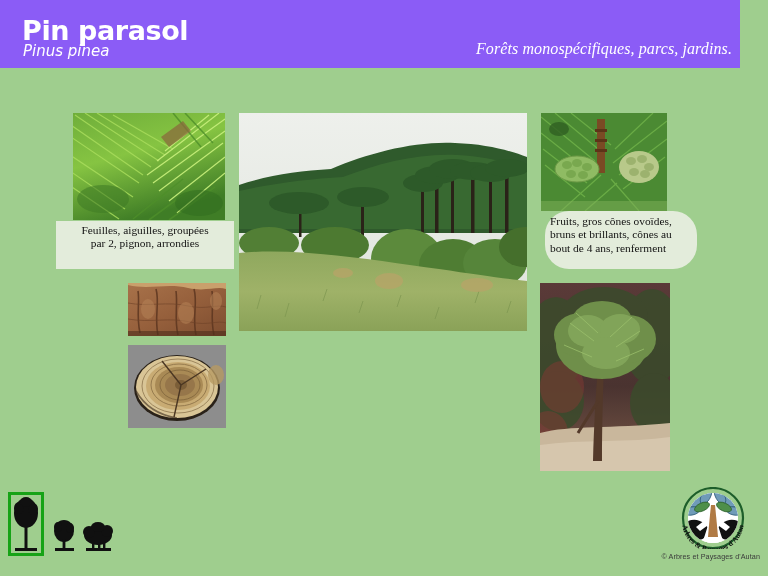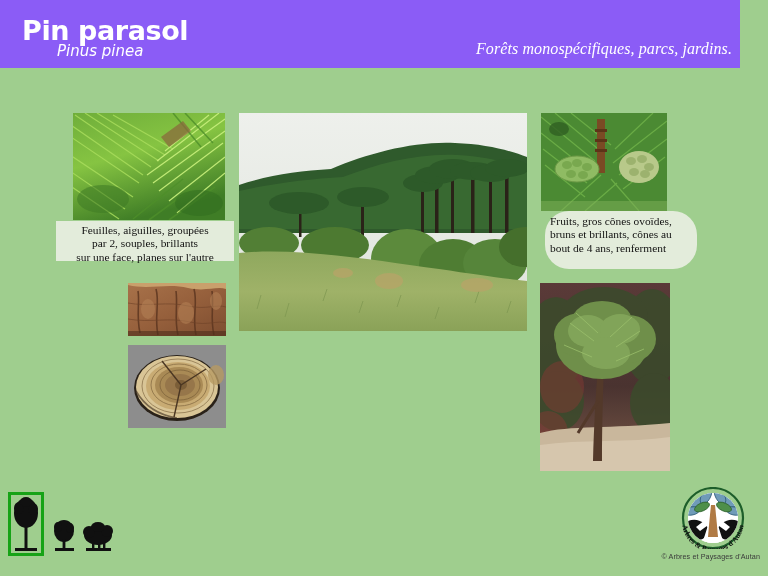--- a/index.html
+++ b/index.html
@@ -20,21 +20,20 @@
     position:absolute;left:22px;top:17px;
     font-size:27px;font-weight:bold;color:#ffffff;
     letter-spacing:-0.4px;line-height:1;
     font-family:"DejaVu Sans", sans-serif;
   }
   .subtitle{
     position:absolute;left:23px;top:44px;
     font-size:15px;color:#ffffff;font-style:italic;
     line-height:1;
     font-family:"DejaVu Sans", sans-serif;
-    margin-left:34px;
   }
   .header-right{
     position:absolute;right:8px;top:40px;
     font-size:16px;color:#ffffff;font-style:italic;
     font-family:"Liberation Serif", serif;
     letter-spacing:0.1px;
   }
 
   
   .photo{position:absolute;overflow:hidden;background:#7fa76c;}
@@ -51,21 +50,21 @@
   #ph-wood{left:128px;top:345px;width:98px;height:83px;}
   
   #ph-tree{left:540px;top:283px;width:130px;height:188px;}
 
   
   .caption{
     position:absolute;background:#e3ecdb;
     color:#111;font-family:"Liberation Serif", serif;
     font-size:11.4px;line-height:13.4px;
   }
-  #cap-left{left:56px;top:221px;width:178px;height:40px;
+  #cap-left{left:56px;top:221px;width:178px;height:48px;
     text-align:center;padding-top:3px;box-sizing:border-box;}
   #cap-right{left:545px;top:211px;width:152px;height:58px;
     text-align:left;padding:4px 0 0 5px;box-sizing:border-box;border-radius:24px;}
 
   
   .tree-icons{position:absolute;left:8px;top:492px;width:110px;height:68px;}
   .tree-sel-box{
     position:absolute;left:0;top:0;width:36px;height:64px;
     border:3px solid #16a316;box-sizing:border-box;
   }
@@ -348,22 +347,21 @@
         <line x1="92" y1="34" x2="70" y2="54"></line>
           <line x1="100" y1="48" x2="76" y2="64"></line>
         <line x1="24" y1="62" x2="52" y2="74"></line>
           <line x1="104" y1="66" x2="76" y2="78"></line>
       </g>
     </svg>
   </div>
 
   <div class="caption" id="cap-left">
     <div>Feuilles, aiguilles, groupées</div>
-    <div>par 2, souples, brillants</div>
-    <div>sur une face, planes sur l'autre</div>
+    <div>par 2, pignon, arrondies</div>
   </div>
 
   <div class="caption" id="cap-right">
     <div>Fruits, gros cônes ovoïdes,</div>
     <div>bruns et brillants, cônes au</div>
     <div>bout de 4 ans, renferment</div>
   </div>
 
   <div class="tree-icons">
     <svg width="110" height="68" viewBox="0 0 110 68">

